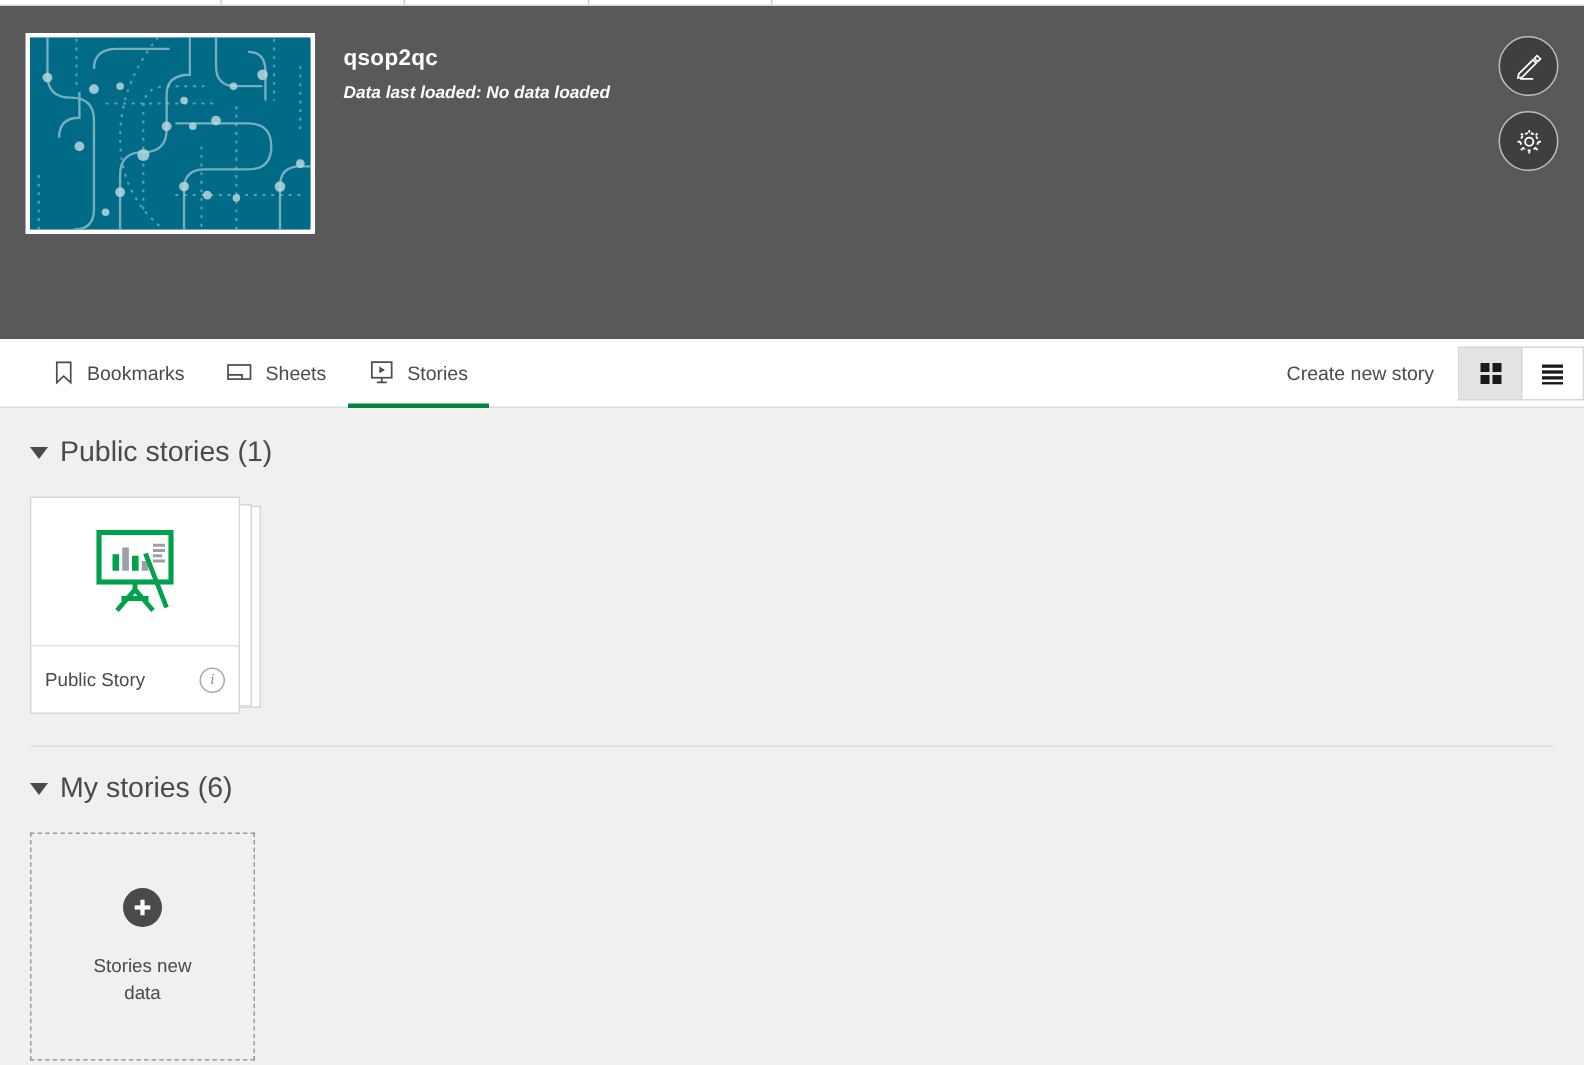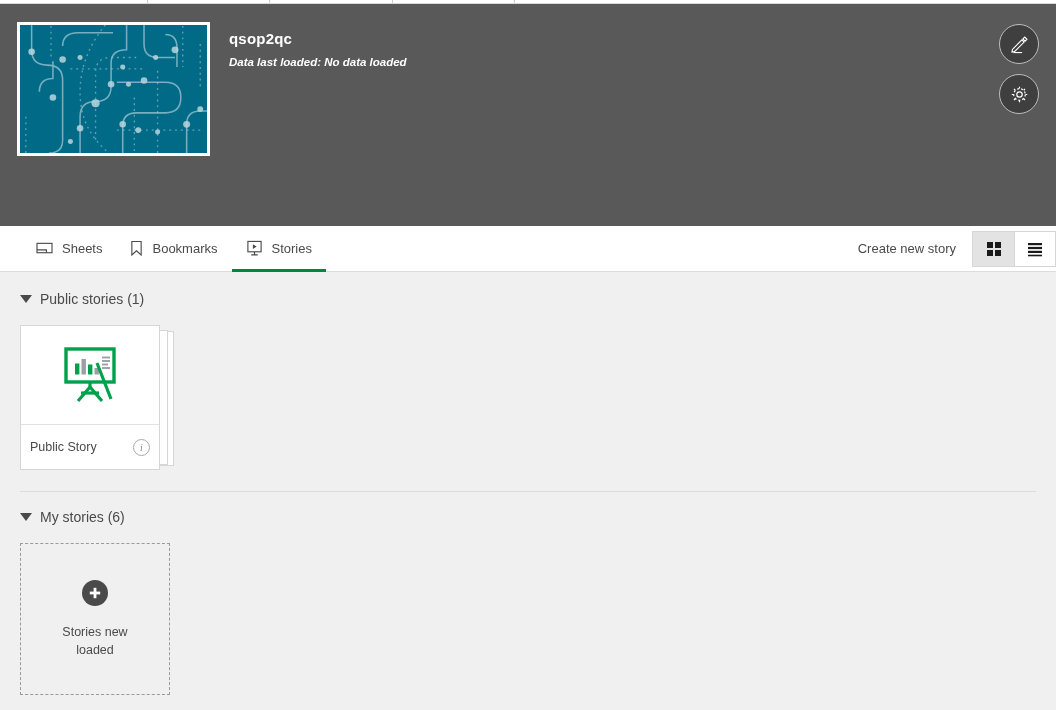--- a/index.html
+++ b/index.html
@@ -159,21 +159,21 @@
     height: 438px;
     background: #f0f0f0;
     overflow: hidden;
   }
 
   .section-head {
     display: flex;
     align-items: center;
     gap: 8px;
     color: #4a4a4a;
-    font-size: 14px;
+    font-size: 19px;
     cursor: pointer;
     padding-left: 20px;
   }
   .caret {
     width: 0; height: 0;
     border-left: 6px solid transparent;
     border-right: 6px solid transparent;
     border-top: 8px solid #4a4a4a;
   }
 
@@ -368,35 +368,35 @@
       </g>
     </svg>
   </div>
 </div>
 
 <div class="tabbar">
   <div class="tabs">
 
     <div class="tab">
       <span class="tab-icon">
+        <svg width="13" height="17" viewBox="0 0 14 18">
+          <path d="M2 1.5 L12 1.5 L12 16 L7 11.5 L2 16 Z" fill="none" stroke="#4a4a4a" stroke-width="1.2"></path>
+        </svg>
+      </span>
+      <span>Bookmarks</span>
+    </div>
+
+    <div class="tab">
+      <span class="tab-icon">
         <svg width="17" height="15" viewBox="0 0 18 16">
           <rect x="1" y="2.5" width="16" height="10" fill="none" stroke="#4a4a4a" stroke-width="1.2"></rect>
           <path d="M1 9.5 L11 9.5 L11 12.5" fill="none" stroke="#4a4a4a" stroke-width="1.2"></path>
         </svg>
       </span>
       <span>Sheets</span>
-    </div>
-
-    <div class="tab">
-      <span class="tab-icon">
-        <svg width="13" height="17" viewBox="0 0 14 18">
-          <path d="M2 1.5 L12 1.5 L12 16 L7 11.5 L2 16 Z" fill="none" stroke="#4a4a4a" stroke-width="1.2"></path>
-        </svg>
-      </span>
-      <span>Bookmarks</span>
     </div>
 
     <div class="tab active">
       <span class="tab-icon">
         <svg width="17" height="17" viewBox="0 0 18 18">
           <rect x="2" y="1.5" width="14" height="11" fill="none" stroke="#4a4a4a" stroke-width="1.2"></rect>
           <path d="M7.3 4.6 L7.3 9.4 L11.3 7 Z" fill="#4a4a4a"></path>
           <path d="M9 12.5 L9 15.5 M5.5 15.8 L12.5 15.8" fill="none" stroke="#4a4a4a" stroke-width="1.2"></path>
         </svg>
       </span>
@@ -482,19 +482,19 @@
     <div class="tile-row">
       <div class="create-tile">
         <span class="plus-circle">
           <svg width="16" height="16" viewBox="0 0 16 16">
             <rect x="6.6" y="2.8" width="2.8" height="10.4" fill="#ffffff"></rect>
             <rect x="2.8" y="6.6" width="10.4" height="2.8" fill="#ffffff"></rect>
           </svg>
         </span>
         <span class="create-label">
           <span>Stories new</span>
-          <span>loaded</span>
+          <span>data</span>
         </span>
       </div>
     </div>
   </div>
 
 </div>
 
 </body></html>

